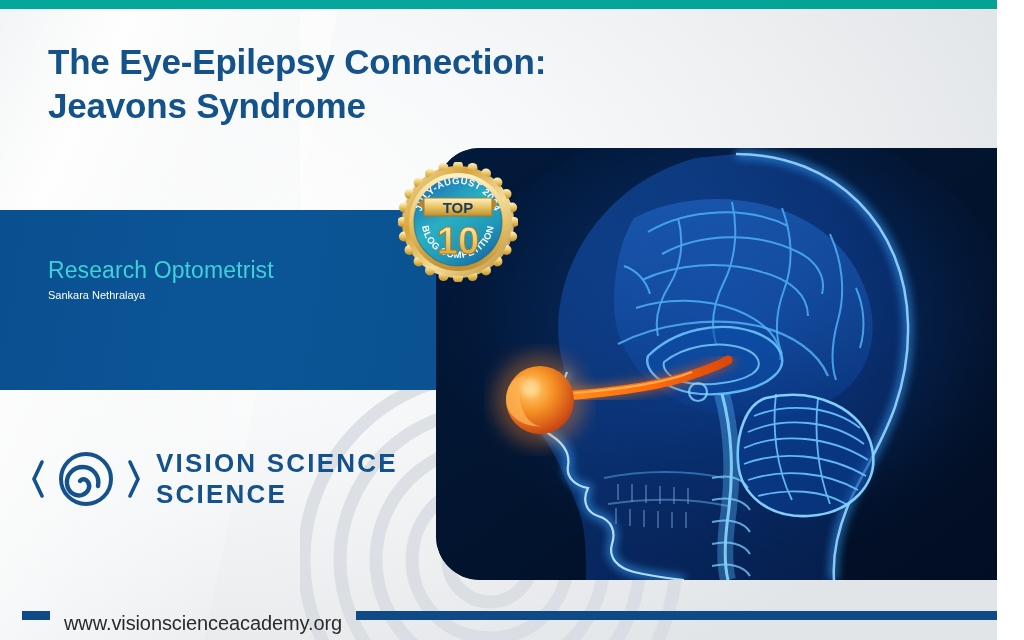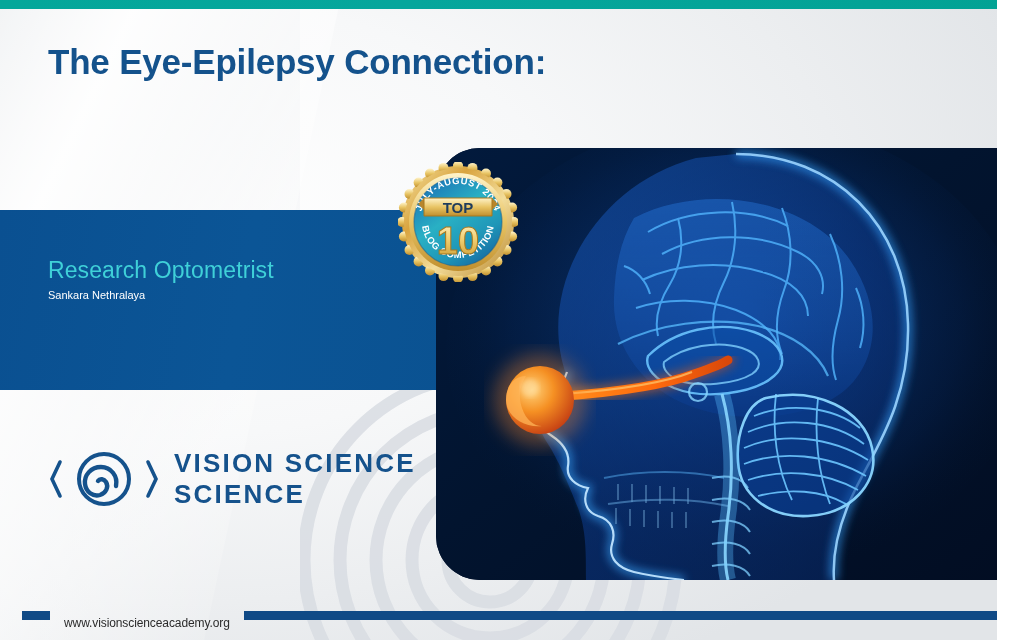--- a/index.html
+++ b/index.html
@@ -75,37 +75,37 @@
   .panel{
     position:absolute; left:436px; top:148px; width:588px; height:432px;
     border-radius:44px 0 0 44px;
     overflow:hidden;
     background:#00122e;
   }
   .panel .art{ position:absolute; inset:0; }
 
   
   .logo{
-    position:absolute; left:48px; top:442px;
+    position:absolute; left:30px; top:442px;
     display:flex; align-items:center; gap:14px;
   }
   .logo-mark{ width:112px; height:74px; }
   .logo-text{
     font-size:26px; font-weight:bold; color:#15528c;
     letter-spacing:2.2px; line-height:1.18;
   }
 
   
   .footer{
     position:absolute; left:0; top:604px; width:1024px; height:22px;
     display:flex; align-items:center;
   }
   .f-dash-left{ width:28px; height:9px; background:#104a86; margin-left:22px; }
   .f-url{
-    font-size:12px; color:#2b2b2b; margin-left:14px; letter-spacing:-0.1px; white-space:nowrap;margin-top:16px;
+    font-size:20px; color:#2b2b2b; margin-left:14px; letter-spacing:-0.1px; white-space:nowrap;margin-top:16px;
   }
   .f-rule{ flex:1; height:9px; background:#104a86; margin-left:14px; margin-right:0; }
 </style>
 </head>
 <body>
 
 <div class="slide">
 
   <div class="bg-left-tint"></div>
   <div class="sheen"></div>
@@ -119,20 +119,21 @@
         <circle cx="190" cy="180" r="78"></circle>
         <circle cx="190" cy="180" r="114"></circle>
         <circle cx="190" cy="180" r="150"></circle>
         <circle cx="190" cy="180" r="186"></circle>
       </g>
     </svg>
   </div>
 
   <div class="title">
     <span>The Eye-Epilepsy Connection:</span>
+    <span class="l2">Jeavons Syndrome</span>
   </div>
 
   <div class="band">
     <div class="band-inner">
       <div class="sp-role">Research Optometrist</div>
       <div class="sp-org">Sankara Nethralaya</div>
     </div>
   </div>
 
   <div class="panel">

